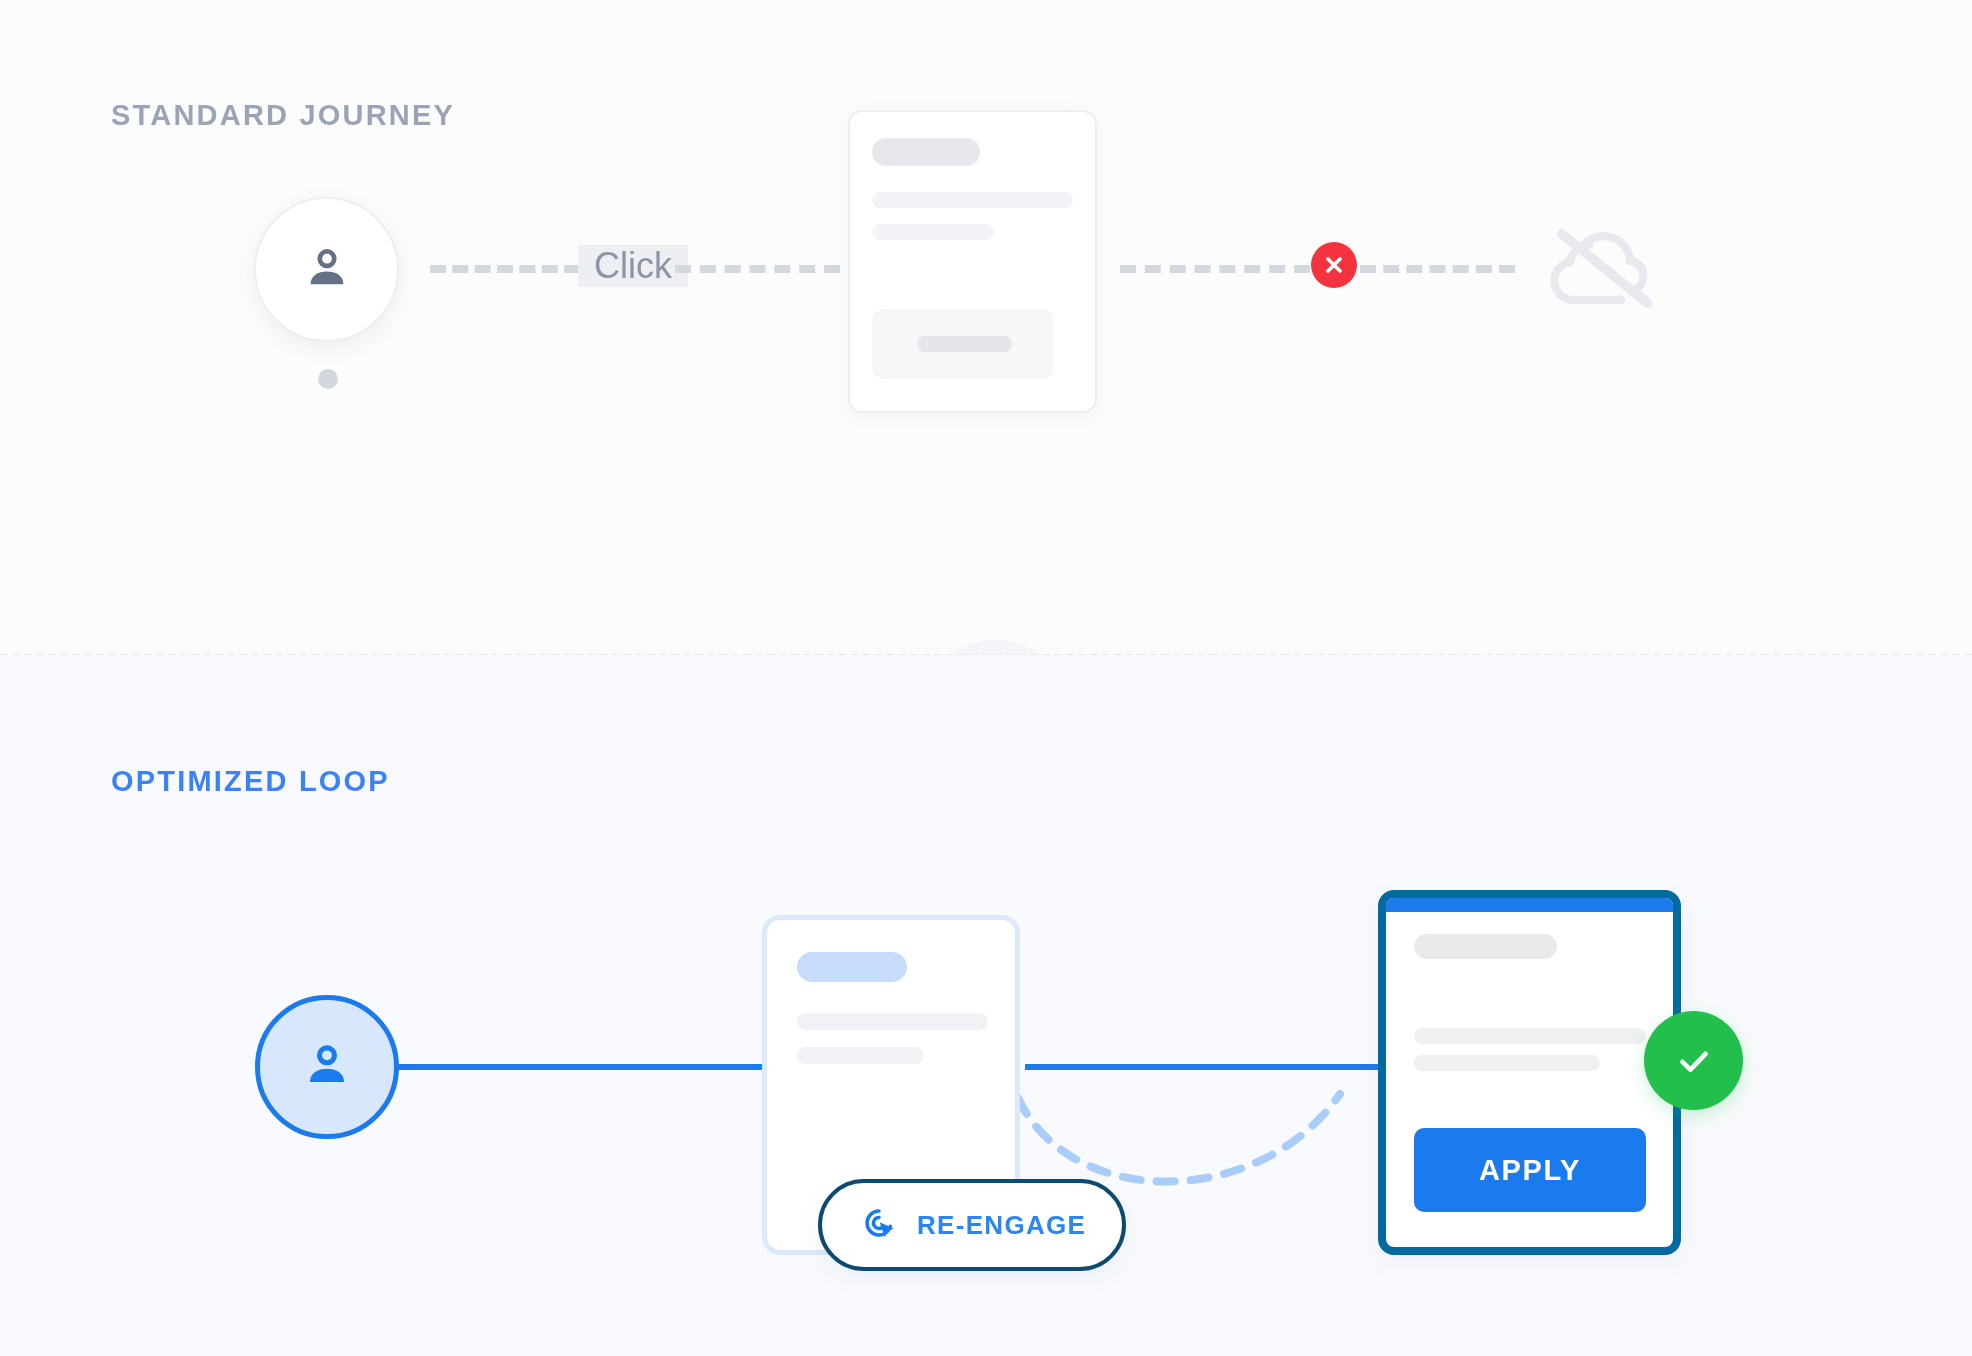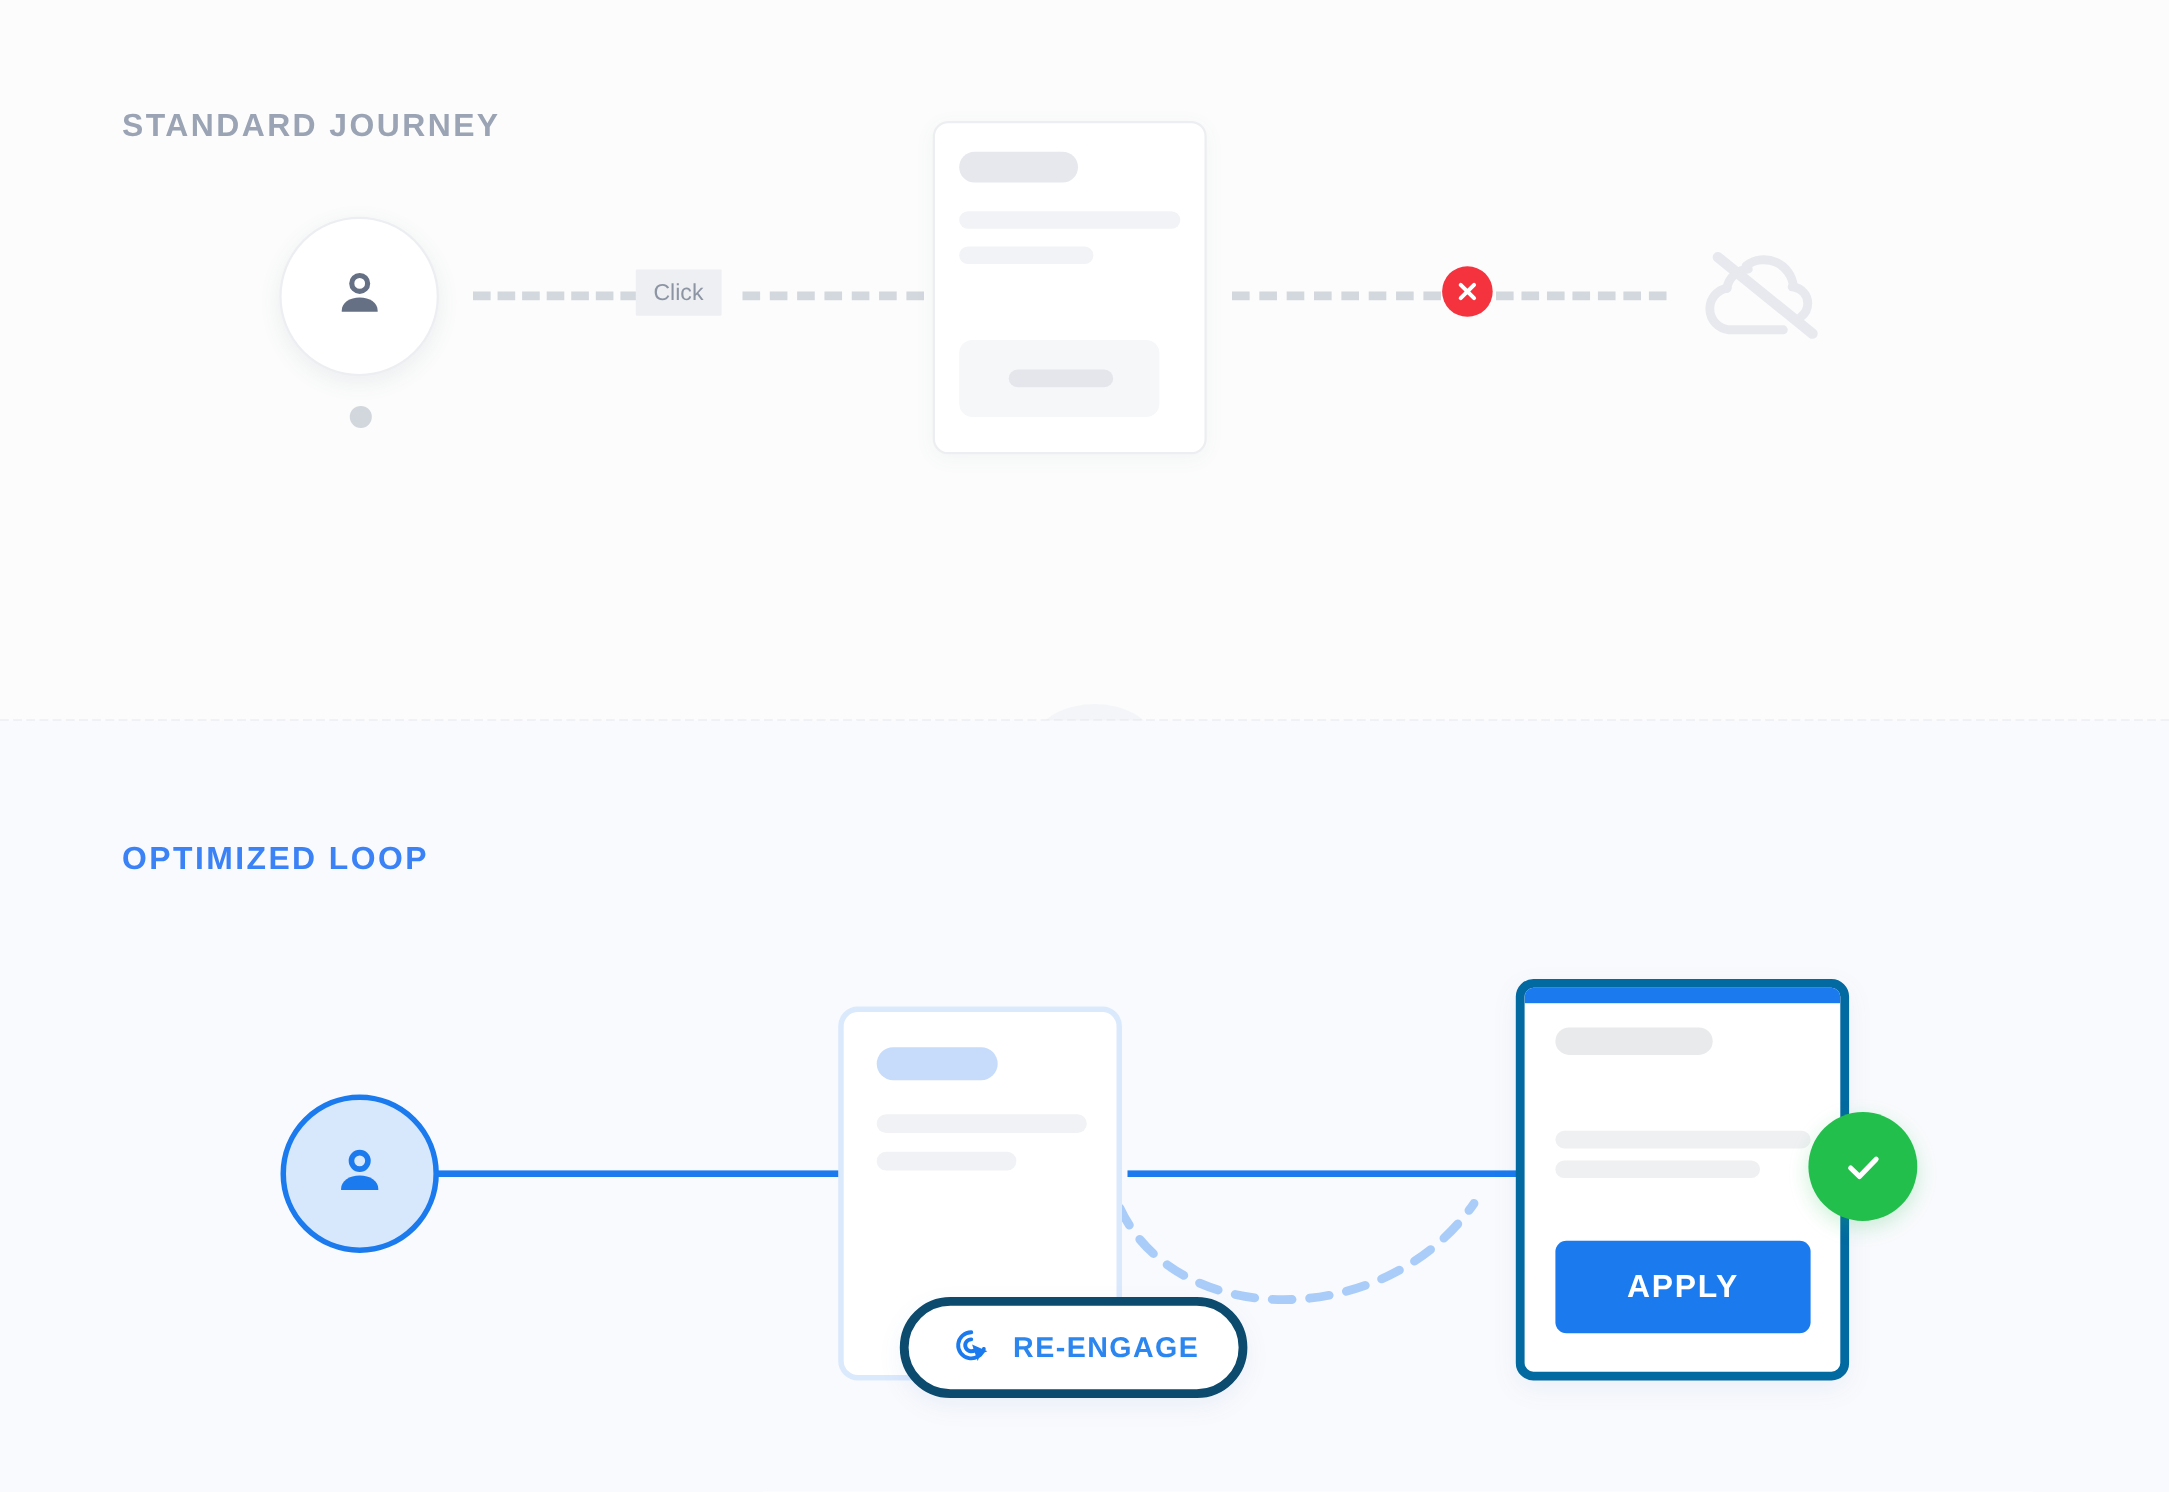--- a/index.html
+++ b/index.html
@@ -61,21 +61,21 @@
   }
   .dash-seg-1 { left: 430px; top: 265px; width: 150px; }
   .dash-seg-2 { left: 675px; top: 265px; width: 165px; }
   .dash-seg-3 { left: 1120px; top: 265px; width: 190px; }
   .dash-seg-4 { left: 1360px; top: 265px; width: 155px; }
 
   .click-pill {
     position: absolute; left: 578px; top: 245px;
     padding: 8px 16px; border-radius: 1px;
     background: #edeff2; color: #8d95a4;
-    font-size: 21px; line-height: 1;
+    font-size: 36px; line-height: 1;
     display: flex; align-items: center; height: 42px;
   }
 
   
   .card-gray {
     position: absolute; left: 848px; top: 110px;
     width: 249px; height: 303px;
     background: #ffffff; border: 2px solid #eceef1;
     border-radius: 14px;
     box-shadow: 0 4px 18px rgba(90,105,130,.05);
@@ -126,21 +126,21 @@
     border: 5px solid #dbe9fd;
     border-radius: 18px;
   }
   .card-blue .sk-title { left: 30px; top: 32px; width: 110px; height: 30px; background: #c7dcfb; }
   .card-blue .sk-line1 { left: 30px; top: 93px; width: 191px; height: 17px; background: #f1f2f5; }
   .card-blue .sk-line2 { left: 30px; top: 127px; width: 127px; height: 17px; background: #f1f2f5; }
 
   .reengage {
     position: absolute; left: 818px; top: 1179px;
     height: 92px; padding: 0 36px;
-    background: #ffffff; border: 8px solid #0c4a6e;
+    background: #ffffff; border: 4px solid #0c4a6e;
     border-radius: 999px;
     display: flex; align-items: center; gap: 17px;
     box-shadow: 0 8px 22px rgba(60,110,190,.08);
   }
   .reengage-text {
     color: #2b87ef; font-size: 26px; font-weight: bold; letter-spacing: 1.3px;
     white-space: nowrap;
   }
 
   

